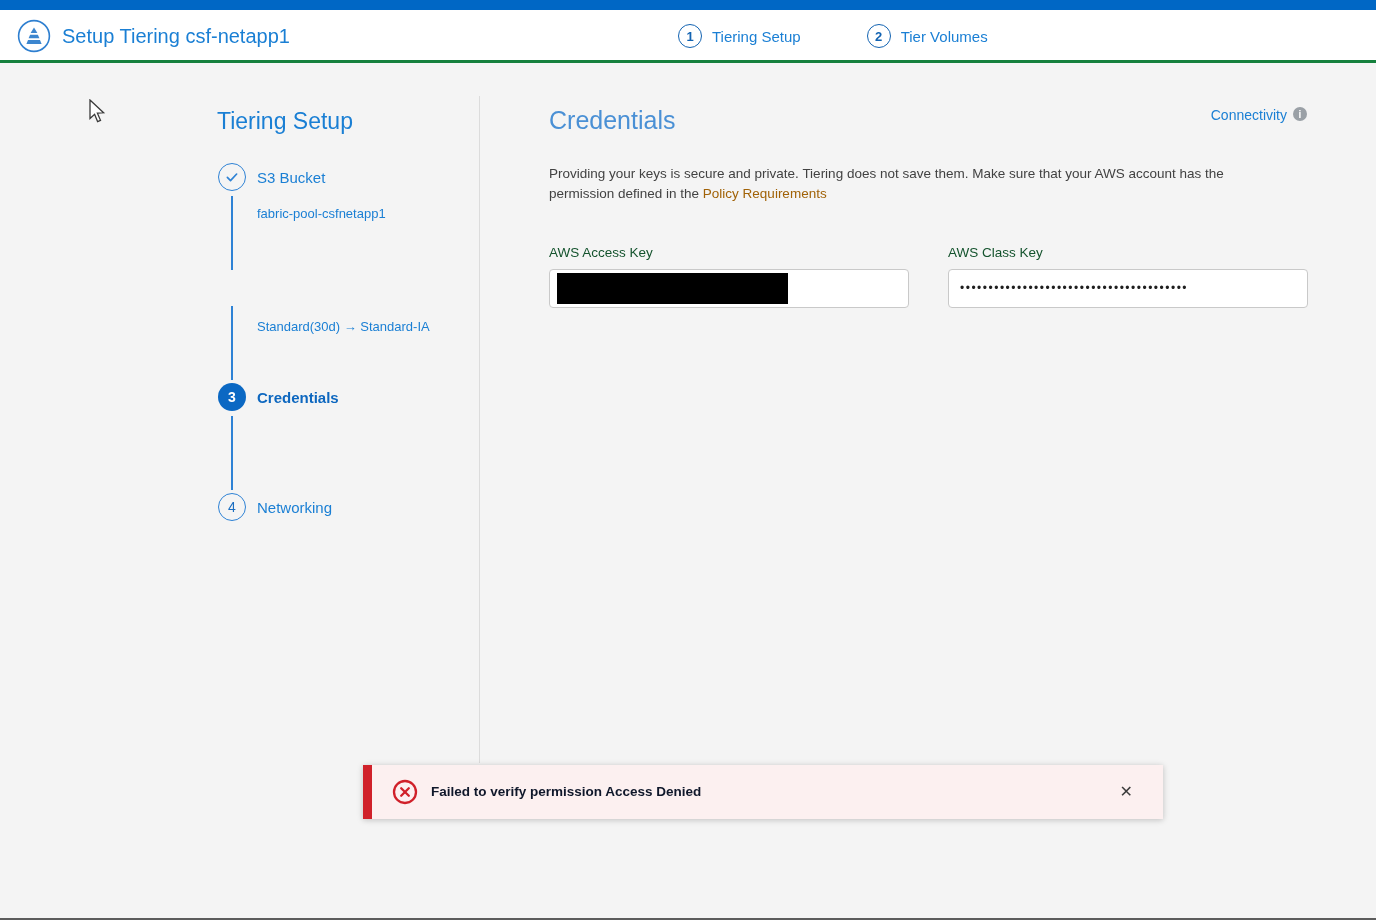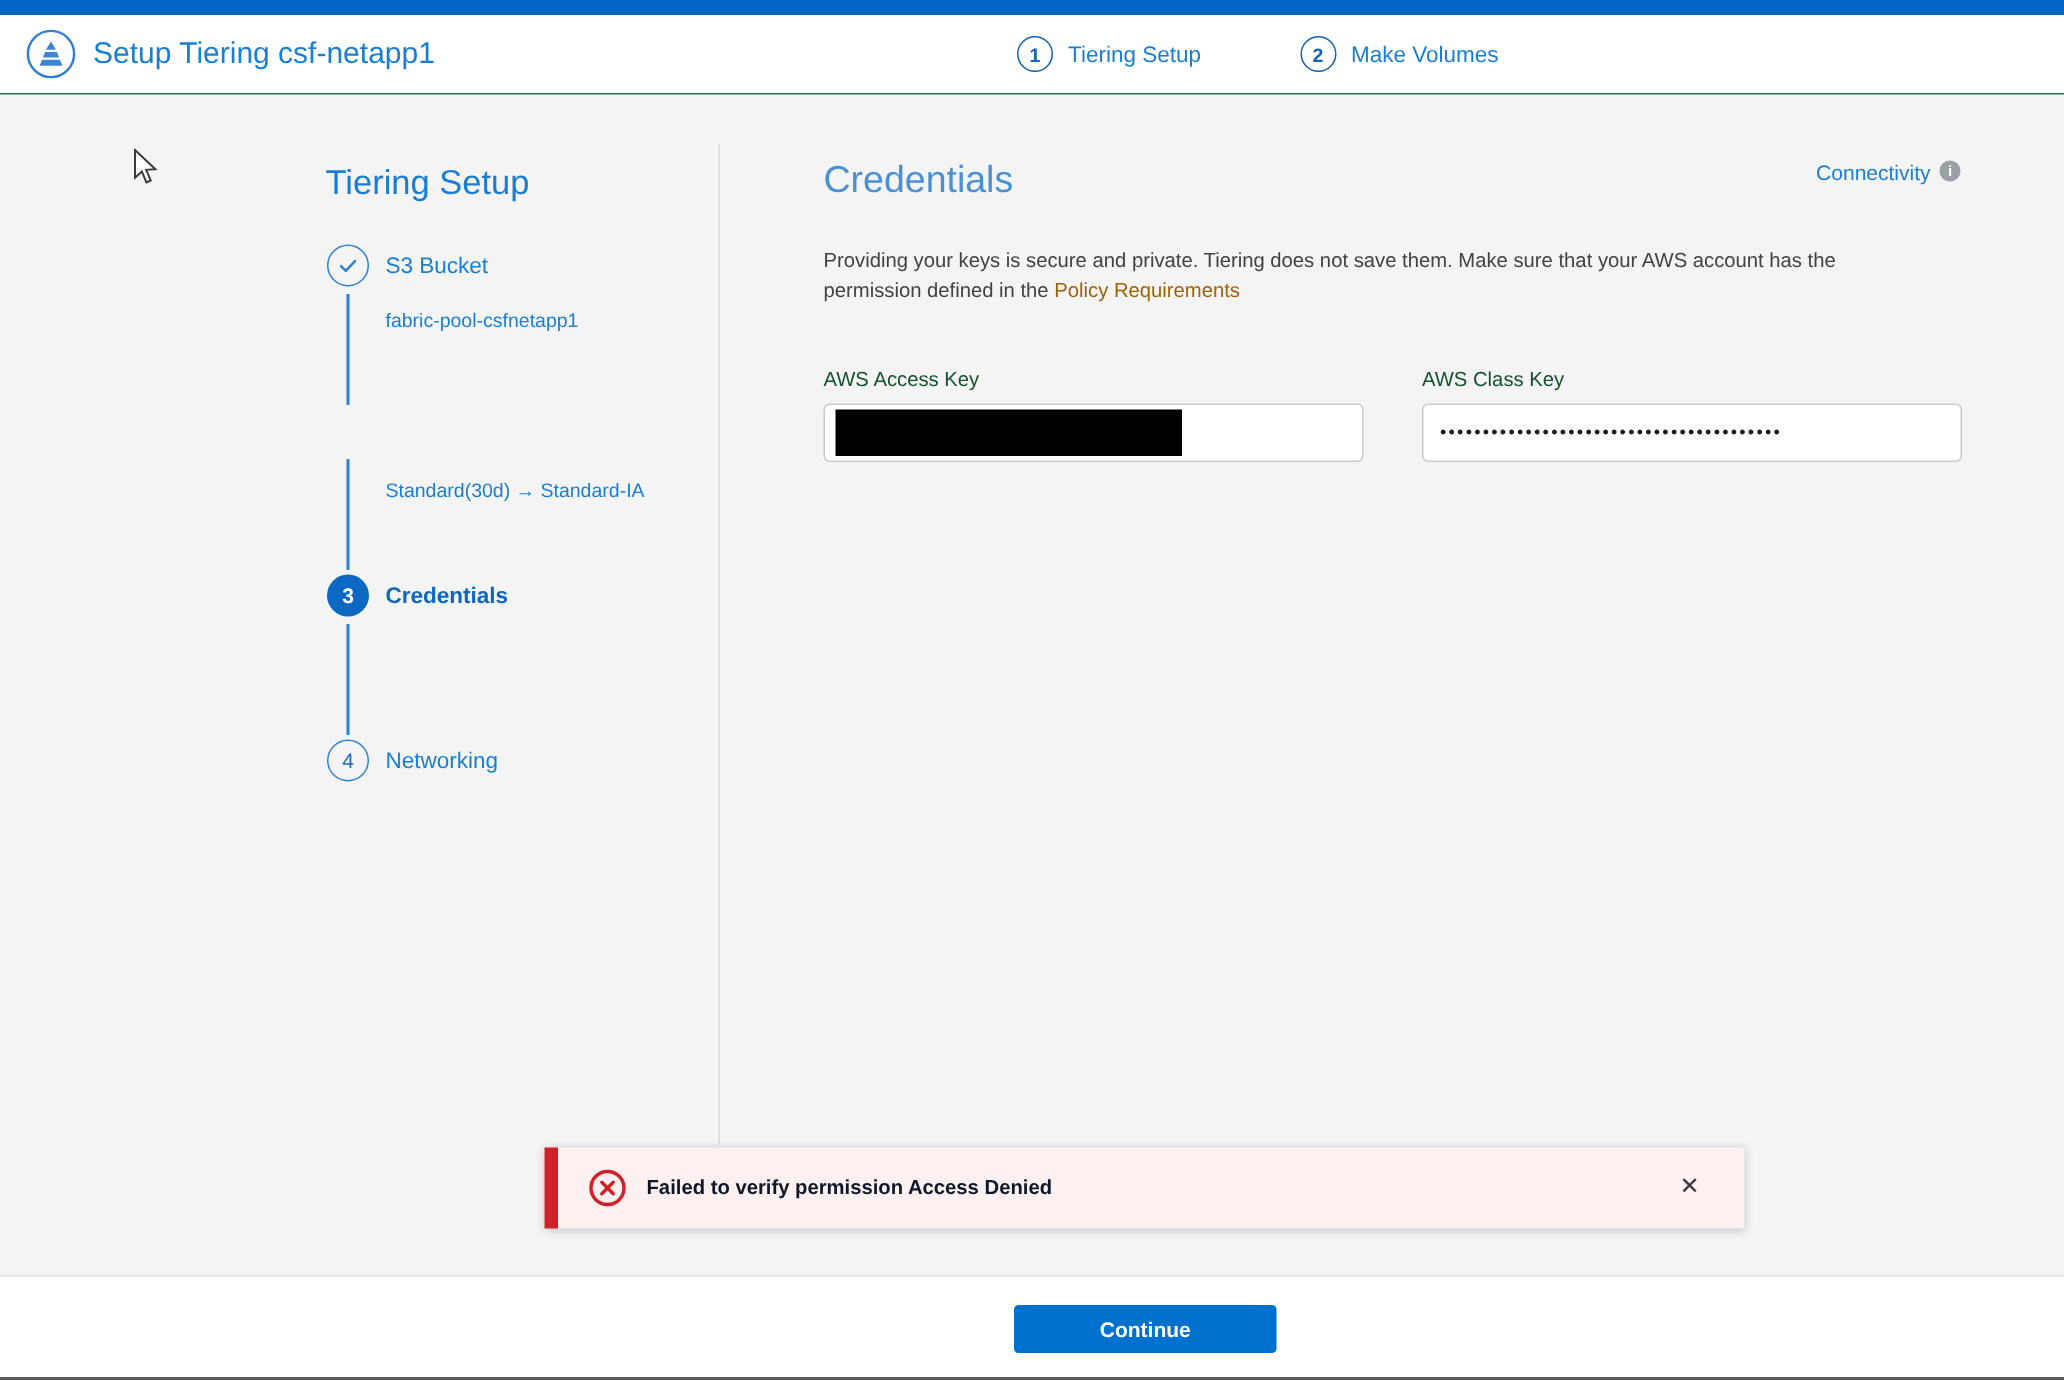--- a/index.html
+++ b/index.html
@@ -2,21 +2,21 @@
 <html><head>
 <meta charset="utf-8">
 <style>
   * { margin:0; padding:0; box-sizing:border-box; }
   html,body { background:#e9e9e9; }
   body { font-family:"Liberation Sans", sans-serif; }
   .screen { position:relative; width:1376px; height:920px; background:#f4f4f4; overflow:hidden; }
 
   
   .top-accent { position:absolute; top:0; left:0; width:1376px; height:10px; background:#0067c5; }
-  .header { position:absolute; top:10px; left:0; width:1376px; height:53px; background:#ffffff; border-bottom:1px solid #15803d; }
+  .header { position:absolute; top:10px; left:0; width:1376px; height:53px; background:#ffffff; border-bottom:3px solid #15803d; }
   .logo { position:absolute; left:17px; top:9px; width:34px; height:34px; }
   .app-title { position:absolute; left:62px; top:15px; font-size:20px; color:#1a7fd4; white-space:nowrap; }
   .header-steps { position:absolute; left:678px; top:14px; display:flex; gap:66px; }
   .hstep { display:flex; align-items:center; gap:10px; cursor:pointer; }
   .hstep-circle { width:24px; height:24px; border:1.5px solid #1263b2; border-radius:50%;
                   color:#1263b2; font-size:13px; font-weight:bold; display:flex; align-items:center; justify-content:center; }
   .hstep-label { font-size:15px; color:#1a7fd4; }
 
   
   .cursor { position:absolute; left:86px; top:99px; width:22px; height:26px; pointer-events:none; }
@@ -78,21 +78,21 @@
       <polygon points="11,20.9 23,20.9 24.6,24.9 9.4,24.9" fill="#3c86cf"></polygon>
     </svg>
     <div class="app-title">Setup Tiering csf-netapp1</div>
     <div class="header-steps">
       <div class="hstep">
         <span class="hstep-circle">1</span>
         <span class="hstep-label">Tiering Setup</span>
       </div>
       <div class="hstep">
         <span class="hstep-circle">2</span>
-        <span class="hstep-label">Make Volumes</span>
+        <span class="hstep-label">Tier Volumes</span>
       </div>
     </div>
   </div>
 
   <svg class="cursor" viewBox="0 0 22 26">
     <path d="M4 1 L4 19.5 L8.6 15.3 L11.6 22.6 L14.5 21.3 L11.4 14.2 L17.6 13.8 Z" fill="#ffffff" stroke="#3a3a3a" stroke-width="1.3"></path>
   </svg>
 
   <div class="rail-title">Tiering Setup</div>
   <div class="divider-v"></div>
@@ -143,18 +143,15 @@
   <div class="toast">
     <div class="toast-bar"></div>
     <svg class="toast-icon" viewBox="0 0 26 26">
       <circle cx="13" cy="13" r="11" fill="none" stroke="#d0212a" stroke-width="2.3"></circle>
       <path d="M9.2 9.2 L16.8 16.8 M16.8 9.2 L9.2 16.8" stroke="#d0212a" stroke-width="2.3" stroke-linecap="round"></path>
     </svg>
     <span class="toast-msg">Failed to verify permission Access Denied</span>
     <span class="toast-close">✕</span>
   </div>
 
-  <div class="footer">
-    <button class="continue-btn">Continue</button>
-  </div>
   <div class="bottom-edge"></div>
 
 </div>
 
 </body></html>

